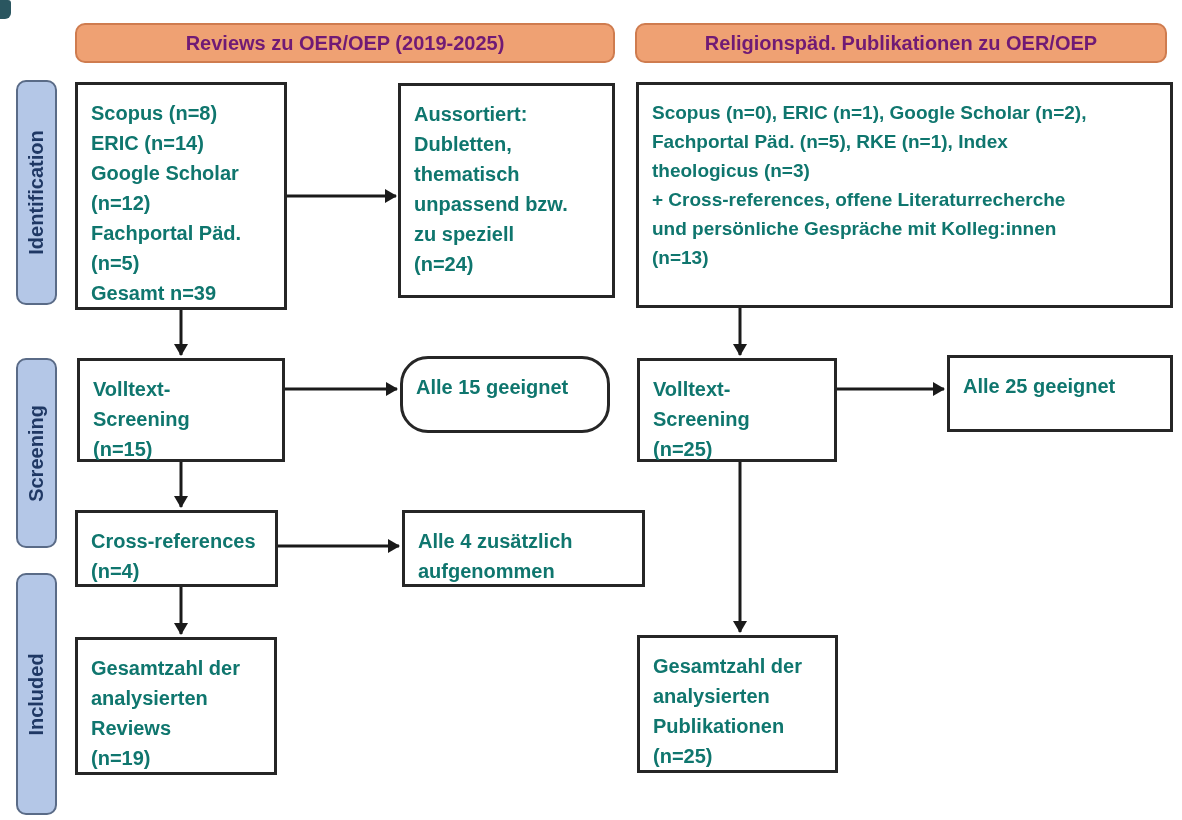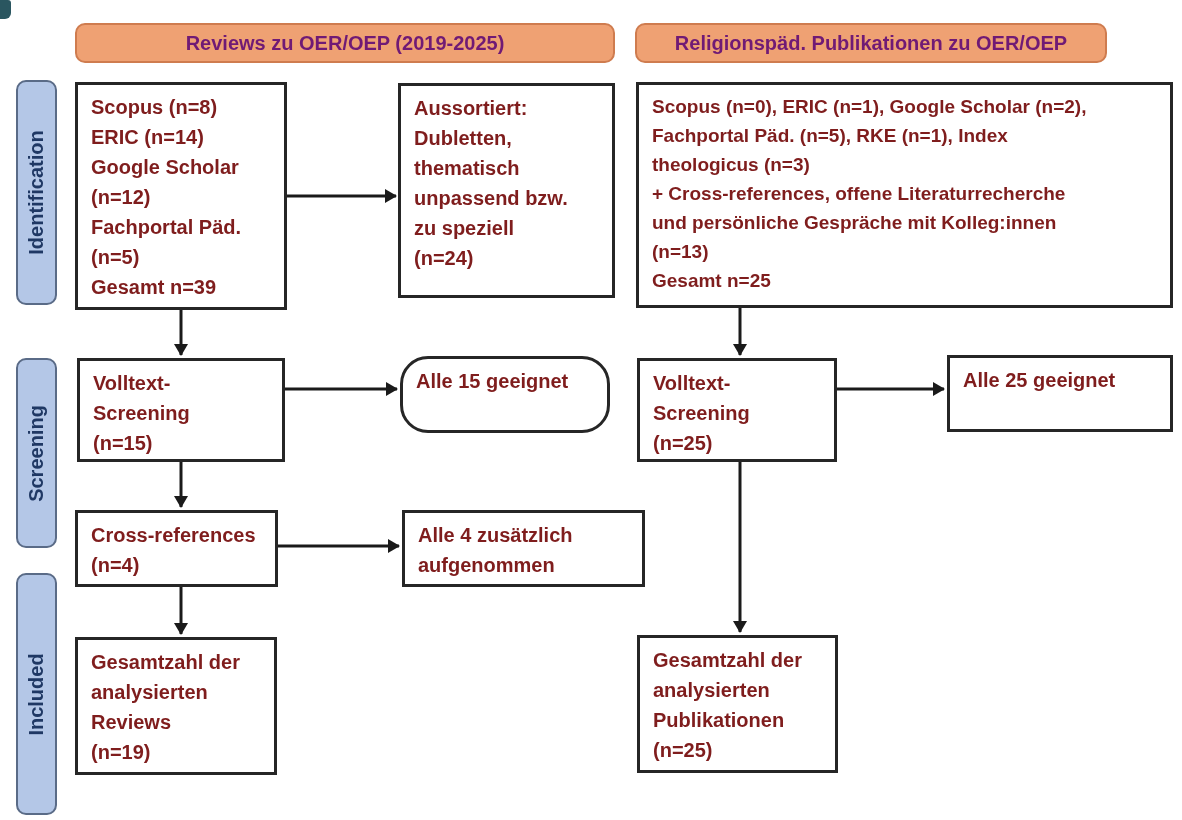--- a/index.html
+++ b/index.html
@@ -12,42 +12,42 @@
   .canvas { position: absolute; inset: 0; width: 1182px; height: 820px; }
 
   
   .col-header {
     position: absolute; top: 23px; height: 40px;
     background: #efa173; border: 2px solid #cf7c4f; border-radius: 10px;
     display: flex; align-items: center; justify-content: center;
     font-size: 20px; font-weight: bold; color: #701a75;
   }
   .col-header.left  { left: 75px;  width: 540px; }
-  .col-header.right { left: 635px; width: 472px; text-align: center; }
+  .col-header.right { left: 635px; width: 532px; text-align: center; }
 
   
   .stage {
     position: absolute; left: 16px; width: 41px;
     background: #b4c7e7; border: 2px solid #5a6b87; border-radius: 10px;
     display: flex; align-items: center; justify-content: center;
   }
   .stage span {
     transform: rotate(-90deg); white-space: nowrap;
     font-size: 20px; font-weight: bold; color: #1f3864;
   }
   .stage.identification { top: 80px;  height: 225px; }
   .stage.screening      { top: 358px; height: 190px; }
   .stage.included       { top: 573px; height: 242px; }
 
   
   .pbox {
     position: absolute; background: #ffffff;
     border: 3px solid #262626;
-    padding: 7px 12px 4px 13px;
-    font-size: 20px; font-weight: bold; color: #7f1d1d;
+    padding: 13px 12px 4px 13px;
+    font-size: 20px; font-weight: bold; color: #0f766e;
     line-height: 30px;
   }
   .pbox.small-line { font-size: 19px; line-height: 29px; }
 
   .b-reviews-sources   { left: 75px;  top: 82px;  width: 212px; height: 228px; }
   .b-reviews-excluded  { left: 398px; top: 83px;  width: 217px; height: 215px; }
   .b-relpaed-sources   { left: 636px; top: 82px;  width: 537px; height: 226px; }
   .b-reviews-fulltext  { left: 77px;  top: 358px; width: 208px; height: 104px; }
   .b-reviews-eligible  { left: 400px; top: 356px; width: 210px; height: 77px; border-radius: 28px; }
   .b-relpaed-fulltext  { left: 637px; top: 358px; width: 200px; height: 104px; }
@@ -149,21 +149,20 @@
       <div>(n=19)</div>
     </div>
 
   <div class="pbox small-line b-relpaed-sources">
       <div>Scopus (n=0), ERIC (n=1), Google Scholar (n=2),</div>
       <div>Fachportal Päd. (n=5), RKE (n=1), Index</div>
       <div>theologicus (n=3)</div>
       <div>+ Cross-references, offene Literaturrecherche</div>
       <div>und persönliche Gespräche mit Kolleg:innen</div>
       <div>(n=13)</div>
-      <div>Gesamt n=25</div>
     </div>
   <div class="pbox b-relpaed-fulltext">
       <div>Volltext-</div>
       <div>Screening</div>
       <div>(n=25)</div>
     </div>
   <div class="pbox b-relpaed-eligible">
       <div>Alle 25 geeignet</div>
     </div>
   <div class="pbox b-relpaed-total">

